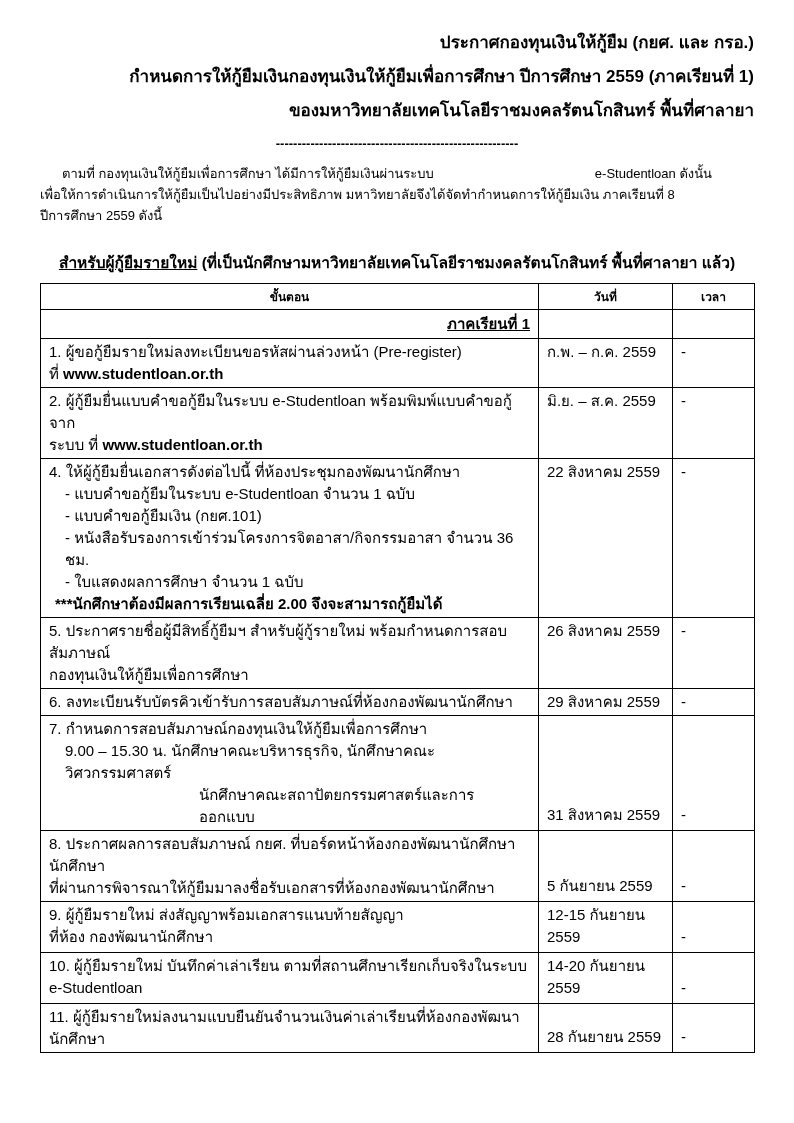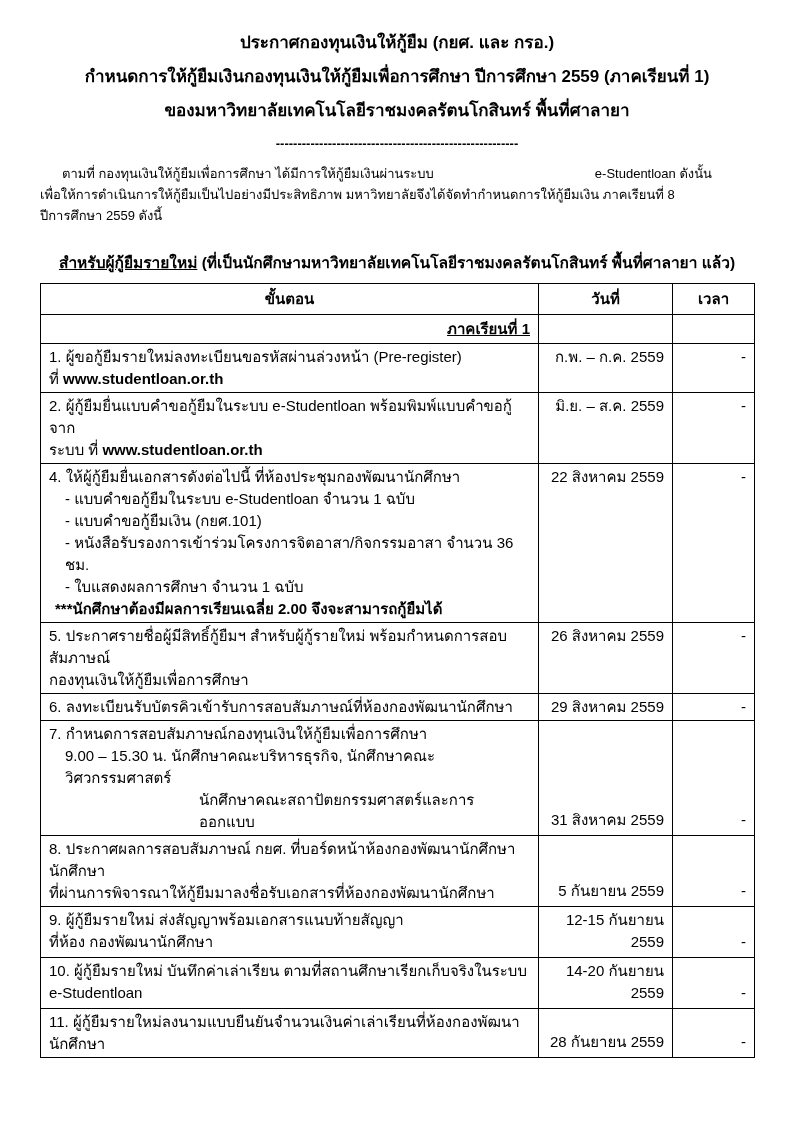--- a/index.html
+++ b/index.html
@@ -2,46 +2,46 @@
 <html lang="th"><head>
 <meta charset="utf-8">
 <style>
   html,body{margin:0;padding:0;}
   body{
     width:794px;height:1123px;overflow:hidden;background:#ffffff;color:#000;
     font-family:"Liberation Sans","DejaVu Sans",sans-serif;
   }
   .page{padding:34px 40px 0 40px;box-sizing:border-box;}
 
-  .doc-title{ text-align:center;font-weight:bold;font-size:17px;line-height:1;margin:0 0 17px 0;}
+  .doc-title{ text-align:right;font-weight:bold;font-size:17px;line-height:1;margin:0 0 17px 0;}
   .divider{ text-align:center;font-size:13px;font-weight:bold;letter-spacing:0px;margin:0 0 12px 0;}
 
   .intro{font-size:13px;line-height:1.62;}
   .intro-l1{display:flex;}
   .intro-l1 .left{padding-left:22px;}
   .intro-l1 .right{margin-left:auto;padding-right:42px;}
 
   .section-heading{margin:24px 0 8px 0;font-weight:bold;font-size:15.5px;text-align:center;white-space:nowrap;}
   .section-heading .u{text-decoration:underline;}
 
   table.schedule{width:714px;border-collapse:collapse;table-layout:fixed;font-size:15px;}
   table.schedule th,table.schedule td{border:1px solid #000;padding:2px 8px;vertical-align:top;}
-  table.schedule th{font-weight:bold;font-size:15px;text-align:center;padding:3px 20px;}
+  table.schedule th{font-weight:bold;font-size:12px;text-align:center;padding:3px 20px;}
   .col-step{width:498px;}.col-date{width:134px;}.col-time{width:82px;}
 
   .sem-cell{text-align:right;font-weight:bold;}
   .sem-cell span{text-decoration:underline;}
 
   .line{line-height:22px;min-height:22px;}
   .b{font-weight:bold;}
   .ind-small{padding-left:6px;}
   .ind-bullet{padding-left:16px;}
   .ind-large{padding-left:150px;}
 
-  .date-cell,.time-cell{text-align:right;line-height:22px;}
+  .date-cell,.time-cell{text-align:left;line-height:22px;}
   tr.vb .date-cell,tr.vb .time-cell{vertical-align:bottom;padding-bottom:4px;}
 </style>
 </head>
 <body>
 
 <div class="page">
 
   <div class="doc-title">ประกาศกองทุนเงินให้กู้ยืม (กยศ. และ  กรอ.)</div>
   <div class="doc-title">กำหนดการให้กู้ยืมเงินกองทุนเงินให้กู้ยืมเพื่อการศึกษา  ปีการศึกษา 2559 (ภาคเรียนที่ 1)</div>
   <div class="doc-title">ของมหาวิทยาลัยเทคโนโลยีราชมงคลรัตนโกสินทร์  พื้นที่ศาลายา</div>

